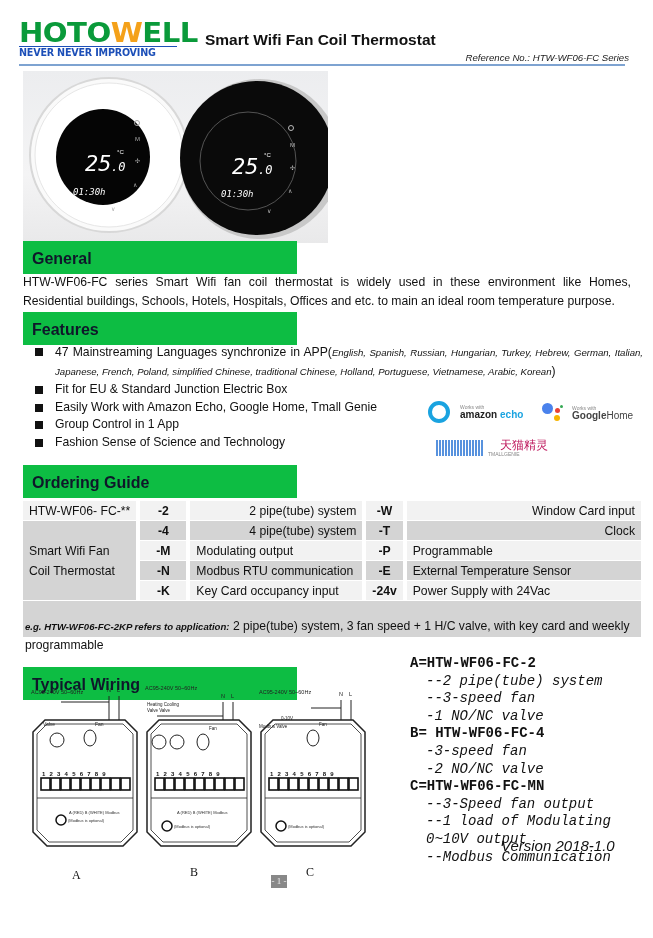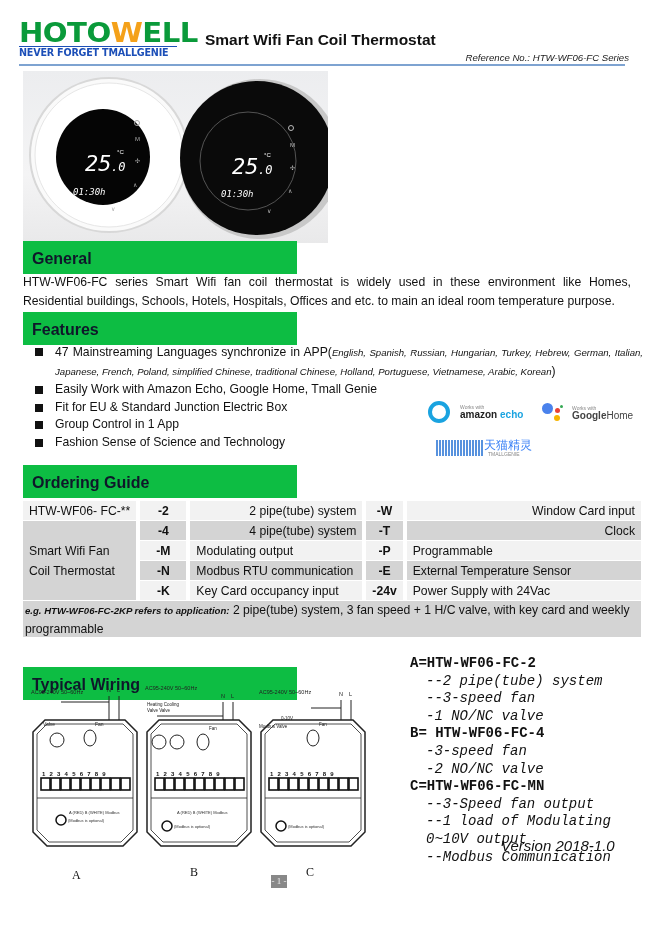--- a/index.html
+++ b/index.html
@@ -32,51 +32,51 @@
 
   .partners { position: absolute; left: 428px; top: 395px; width: 210px; height: 70px; }
   .pl { position: absolute; display: flex; align-items: center; }
   .echo-ring { width: 22px; height: 22px; border-radius: 50%; border: 4px solid #1aa3e0; }
   .small-gray { font-size: 5px; color: #888; line-height: 6px; }
   .brand-amz { font-size: 10px; font-weight: bold; color: #222; line-height: 10px; }
   .brand-amz .echo { color: #1aa3e0; font-weight: bold; }
   .brand-goog { font-size: 10px; color: #444; line-height: 10px; }
   .gdot { position: absolute; border-radius: 50%; }
   .tmall-bars { width: 48px; height: 16px; background: repeating-linear-gradient(90deg, #3a7fd8 0 2px, #fff 2px 3px); opacity: .85; }
-  .tmall-cn { font-size: 12px; color: #3b82f6; line-height: 12px; margin-left: 0; }
+  .tmall-cn { font-size: 12px; color: #be185d; line-height: 12px; margin-left: 16px; }
   .tmall-en { font-size: 5px; color: #888; margin-left: 4px; }
 
   
   .otable { position: absolute; left: 23px; top: 500px; width: 618px; border-collapse: separate; border-spacing: 0 1px; font-size: 12.2px; }
   .otable td { height: 19px; padding: 0 6px; vertical-align: middle; white-space: nowrap; }
   .otable td.code { font-weight: bold; text-align: center; width: 46px; }
   .otable td.mcode { font-weight: bold; text-align: center; width: 36px; }
   .otable td.sep { width: 4px; padding: 0; background: #fff; }
   .c-light { background: #f2f2f2; }
   .c-dark { background: #d4d4d4; }
   .otable td.center { text-align: right; }
   .otable td.rowhead { line-height: 20px; white-space: normal; }
-  .example { position: absolute; left: 23px; top: 601px; width: 618px; height: 36px; background: #d4d4d4; font-size: 12.2px; line-height: 18px; padding: 0 2px; }
+  .example { position: absolute; left: 23px; top: 601px; width: 618px; height: 36px; background: #d4d4d4; font-size: 12.2px; line-height: 18px; padding: 16px 2px; }
   .example .ex-lead { font-style: italic; font-weight: bold; font-size: 9.6px; }
 
   
   .wiring { position: absolute; left: 23px; top: 680px; width: 345px; height: 198px; }
   .wlist { position: absolute; left: 410px; top: 655px; width: 240px; font-size: 14px; line-height: 17.6px; font-family: Liberation Mono, monospace; }
   .wlist .h { font-weight: bold; }
   .wlist .s { font-style: italic; padding-left: 16px; }
   .version { position: absolute; left: 501px; top: 837px; font-size: 15px; font-style: italic; }
   .pagenum { position: absolute; left: 271px; top: 875px; width: 16px; height: 13px; background: #888; color: #eee; font-family: "Liberation Serif", serif; font-size: 9px; text-align: center; line-height: 13px; }
   .wl { position: absolute; font-family: "Liberation Serif", serif; font-size: 12px; color: #111; }
 </style>
 </head>
 <body>
 
 <div class="logo">
   <div class="logo-word">HOTO<span class="w">W</span>ELL</div>
-  <div class="logo-tag">NEVER FORGET TMALLGENIE</div>
+  <div class="logo-tag">NEVER NEVER IMPROVING</div>
 </div>
 <div class="doc-title">Smart Wifi Fan Coil Thermostat</div>
 <div class="doc-ref">Reference  No.:  HTW-WF06-FC  Series</div>
 <div class="rule"></div>
 
 <div class="hero">
   <svg width="305" height="172" viewBox="0 0 305 172">
 
     <g>
       <ellipse cx="86" cy="84" rx="79" ry="77" fill="#fafafa" stroke="#d8d8d8" stroke-width="2"></ellipse>
@@ -111,22 +111,22 @@
 </div>
 
 <div class="sec" style="top:241px;">General</div>
 <div class="para" style="top:273px;">HTW-WF06-FC series Smart Wifi fan coil thermostat is widely used in these environment like Homes, Residential buildings, Schools, Hotels, Hospitals, Offices and etc. to main an ideal room temperature purpose.</div>
 
 <div class="sec" style="top:312px;">Features</div>
 <ul class="features">
   <li class="first" style="text-align:justify;">
     <span>47 Mainstreaming Languages synchronize in APP(</span><span class="it">English, Spanish, Russian, Hungarian, Turkey, Hebrew, German, Italian, Japanese, French, Poland, simplified Chinese, traditional Chinese, Holland, Portuguese, Vietnamese, Arabic, Korean</span><span>)</span>
   </li>
+  <li>Fit for EU &amp; Standard Junction Electric Box</li>
   <li>Easily Work with Amazon Echo, Google Home, Tmall Genie</li>
-  <li>Fit for EU &amp; Standard Junction Electric Box</li>
   <li>Group Control in 1 App</li>
   <li>Fashion Sense of Science and Technology</li>
 </ul>
 
 <div class="partners">
   <div class="pl" style="left:0; top:6px;">
     <div class="echo-ring"></div>
     <div style="margin-left:10px;">
       <div class="small-gray">Works with</div>
       <div class="brand-amz"><span>amazon</span> <span class="echo">echo</span></div>

